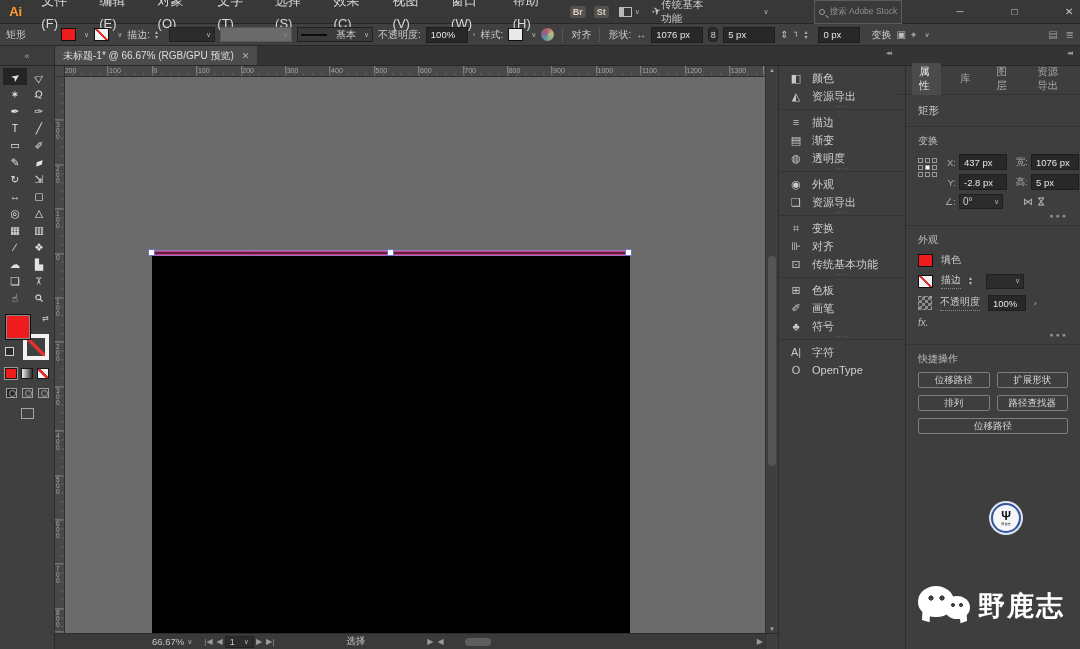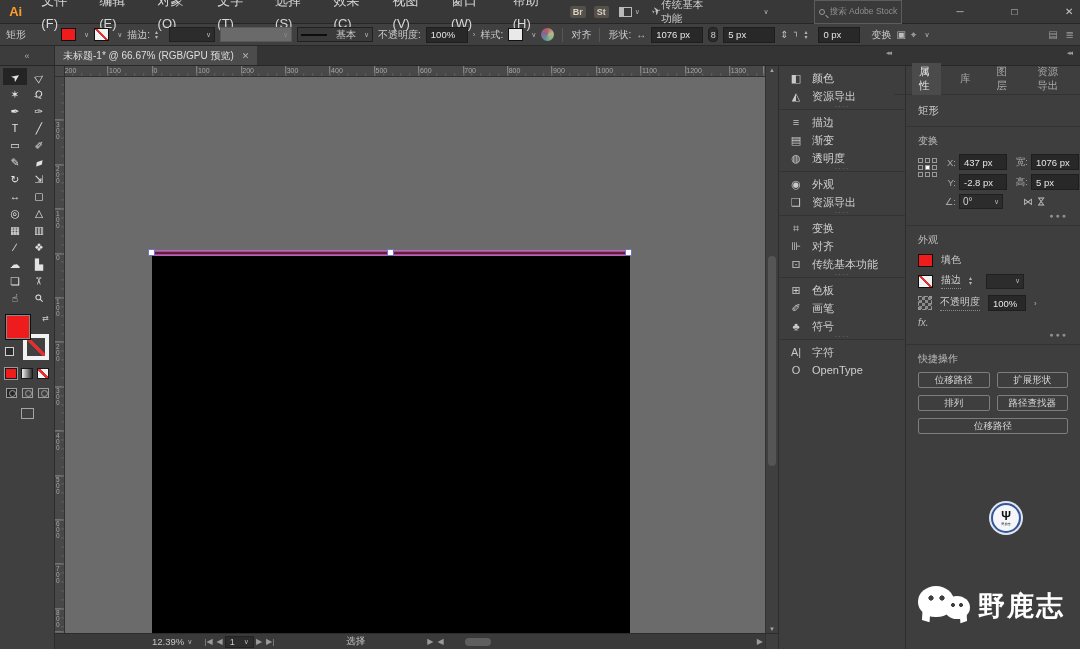--- a/index.html
+++ b/index.html
@@ -430,21 +430,21 @@
         <div class="ruler-corner"></div>
       </div>
       <div class="vscroll">
         <span class="vs-arrow" style="top:1px">▲</span>
         <span class="vs-thumb"></span>
         <span class="vs-arrow" style="bottom:1px">▼</span>
       </div>
     </div>
     <div class="statusbar">
       <span style="width:97px;flex:none"></span>
-      <span>12.39%</span>
+      <span>66.67%</span>
       <span class="chev">∨</span>
       <span style="width:10px"></span>
       <span class="sb-ico">|◀</span>
       <span class="sb-ico">◀</span>
       <span class="sb-fld">
           <span>1</span>
           <span class="chev">∨</span>
         </span>
       <span class="sb-ico">▶</span>
       <span class="sb-ico">▶|</span>

